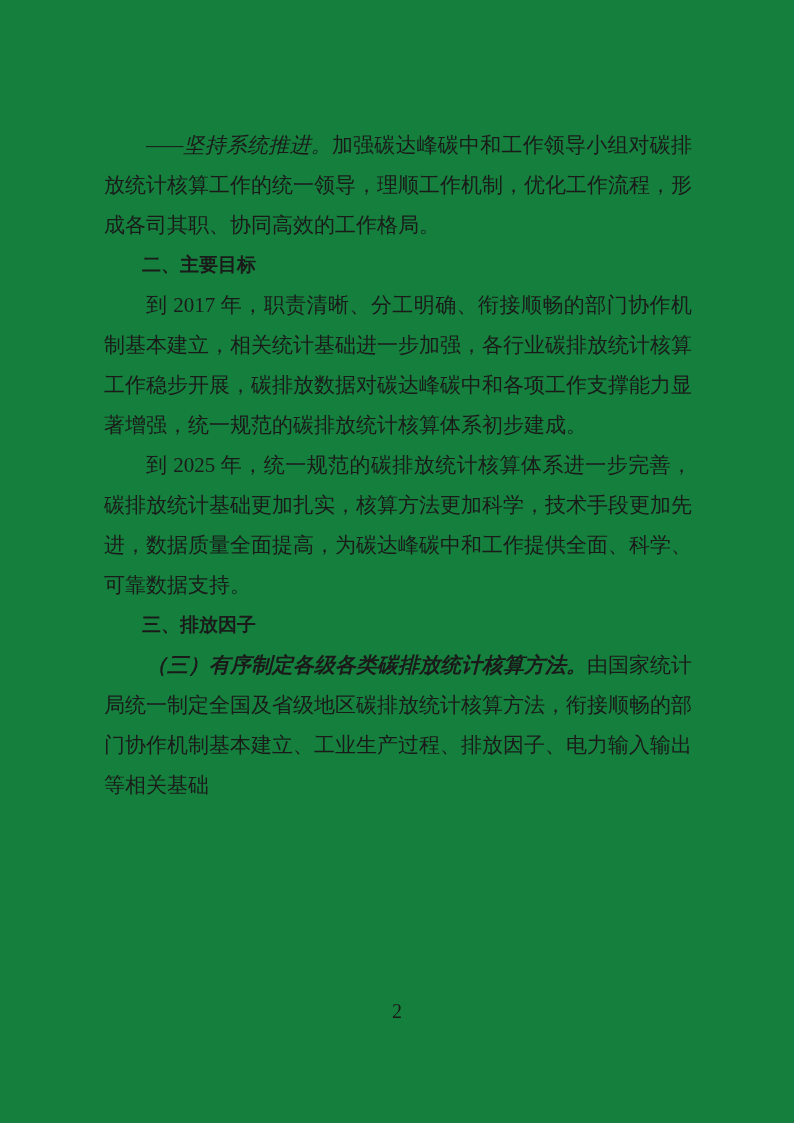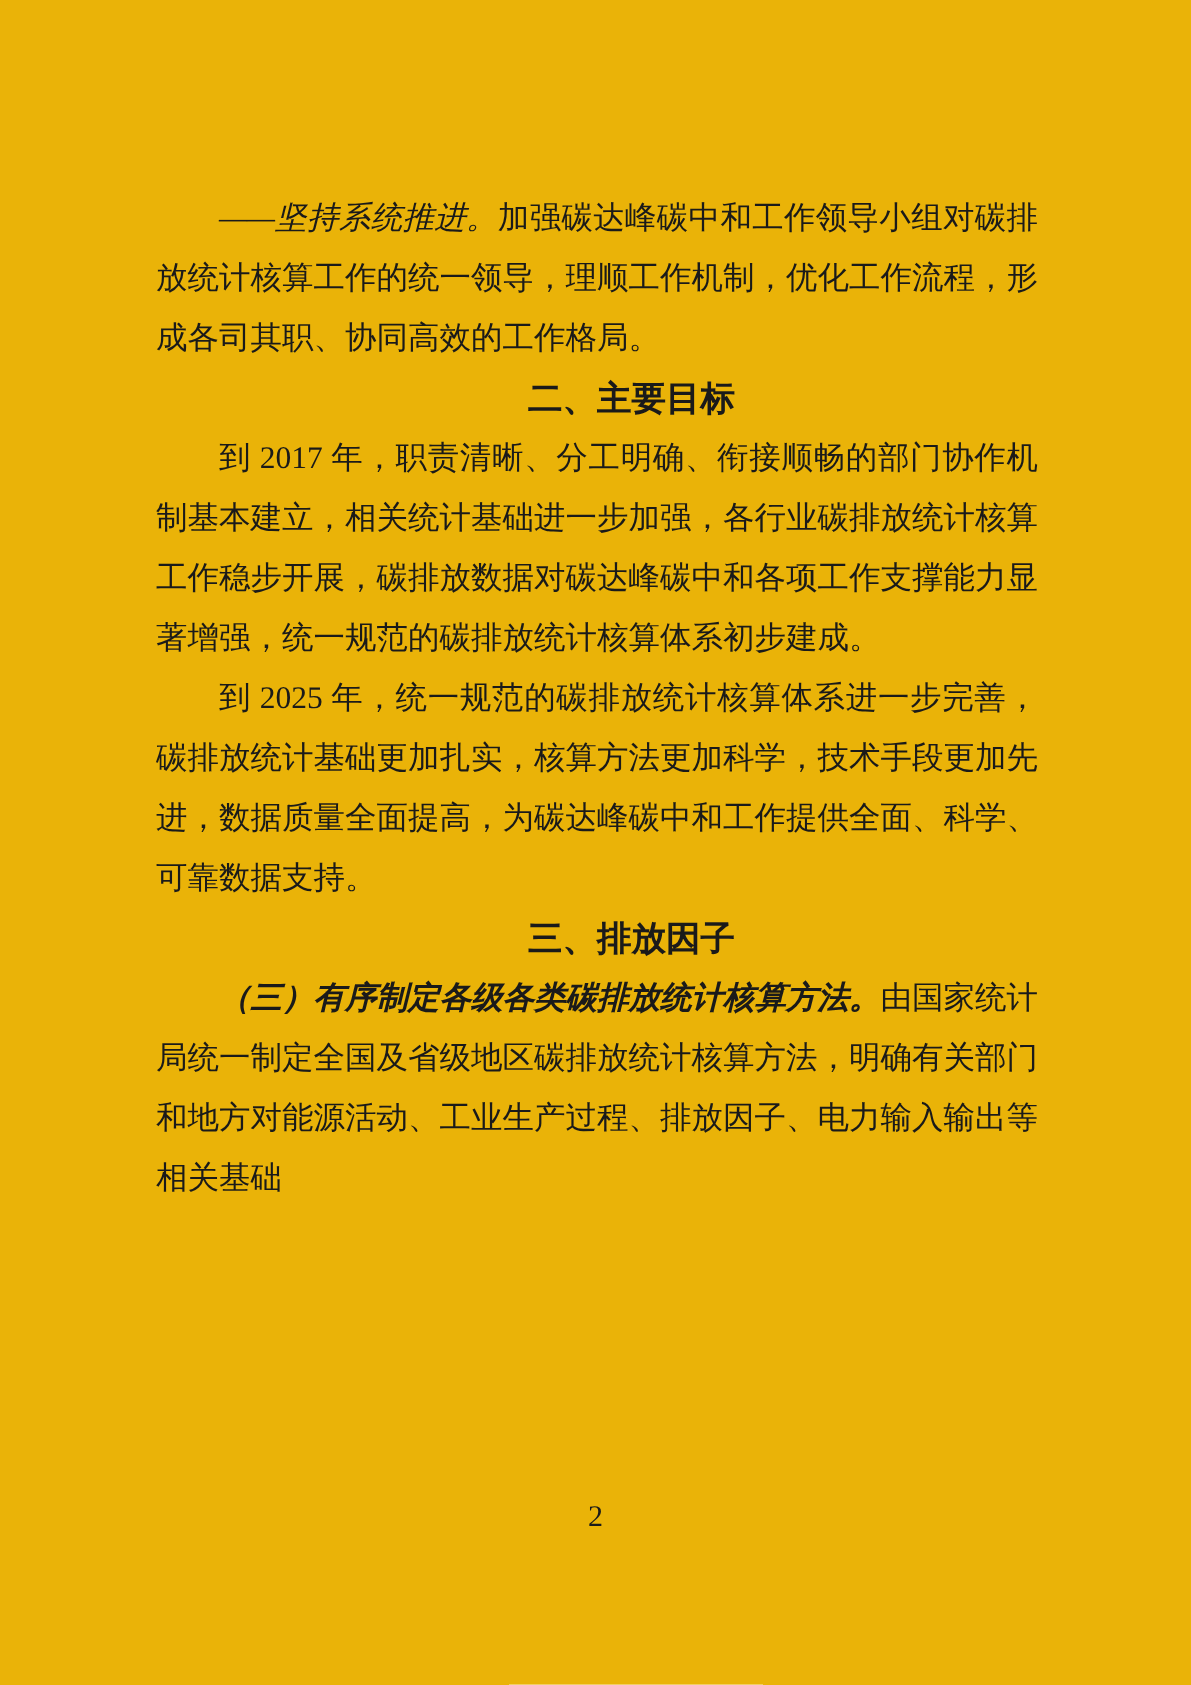--- a/index.html
+++ b/index.html
@@ -11,21 +11,22 @@
     height: 1123px;
     background: #ffffff;
     position: relative;
     overflow: hidden;
     font-family: "Liberation Serif", "DejaVu Serif", serif;
     color: #1a1a1a;
   }
   .page {
     position: absolute;
     inset: 0;
-    background: #eab308;
+    background: #15803d;
+    text-decoration: underline;
   }
   .content {
     position: absolute;
     left: 104px;
     top: 125px;
     width: 588px;
     font-size: 21px;
     line-height: 40px;
     text-align: justify;
   }
@@ -35,26 +36,26 @@
   }
   .lead {
     font-style: italic;
   }
   .lead-bold {
     font-style: italic;
     font-weight: bold;
   }
   .heading {
     margin: 0;
-    font-size: 23px;
+    font-size: 19px;
     line-height: 40px;
     font-weight: bold;
     font-family: "Liberation Sans", "DejaVu Sans", sans-serif;
     text-indent: 2em;
-    text-align: center;
+    text-align: left;
   }
   .page-number {
     position: absolute;
     top: 995px;
     left: 0;
     width: 100%;
     text-align: center;
     font-size: 20px;
     line-height: 32px;
     font-family: "Liberation Serif", "DejaVu Serif", serif;
@@ -64,16 +65,16 @@
 </head>
 <body>
 
 <div class="page">
   <div class="content" id="doc-body">
       <p class="para"><span class="lead">——坚持系统推进。</span><span>加强碳达峰碳中和工作领导小组对碳排放统计核算工作的统一领导，理顺工作机制，优化工作流程，形成各司其职、协同高效的工作格局。</span></p>
       <h2 class="heading">二、主要目标</h2>
       <p class="para"><span>到 2017 年，职责清晰、分工明确、衔接顺畅的部门协作机制基本建立，相关统计基础进一步加强，各行业碳排放统计核算工作稳步开展，碳排放数据对碳达峰碳中和各项工作支撑能力显著增强，统一规范的碳排放统计核算体系初步建成。</span></p>
       <p class="para"><span>到 2025 年，统一规范的碳排放统计核算体系进一步完善，碳排放统计基础更加扎实，核算方法更加科学，技术手段更加先进，数据质量全面提高，为碳达峰碳中和工作提供全面、科学、可靠数据支持。</span></p>
       <h2 class="heading">三、排放因子</h2>
-      <p class="para"><span class="lead-bold">（三）有序制定各级各类碳排放统计核算方法。</span><span>由国家统计局统一制定全国及省级地区碳排放统计核算方法，明确有关部门和地方对能源活动、工业生产过程、排放因子、电力输入输出等相关基础</span></p>
+      <p class="para"><span class="lead-bold">（三）有序制定各级各类碳排放统计核算方法。</span><span>由国家统计局统一制定全国及省级地区碳排放统计核算方法，衔接顺畅的部门协作机制基本建立、工业生产过程、排放因子、电力输入输出等相关基础</span></p>
     </div>
   <div class="page-number">2</div>
 </div>
 
 </body></html>

